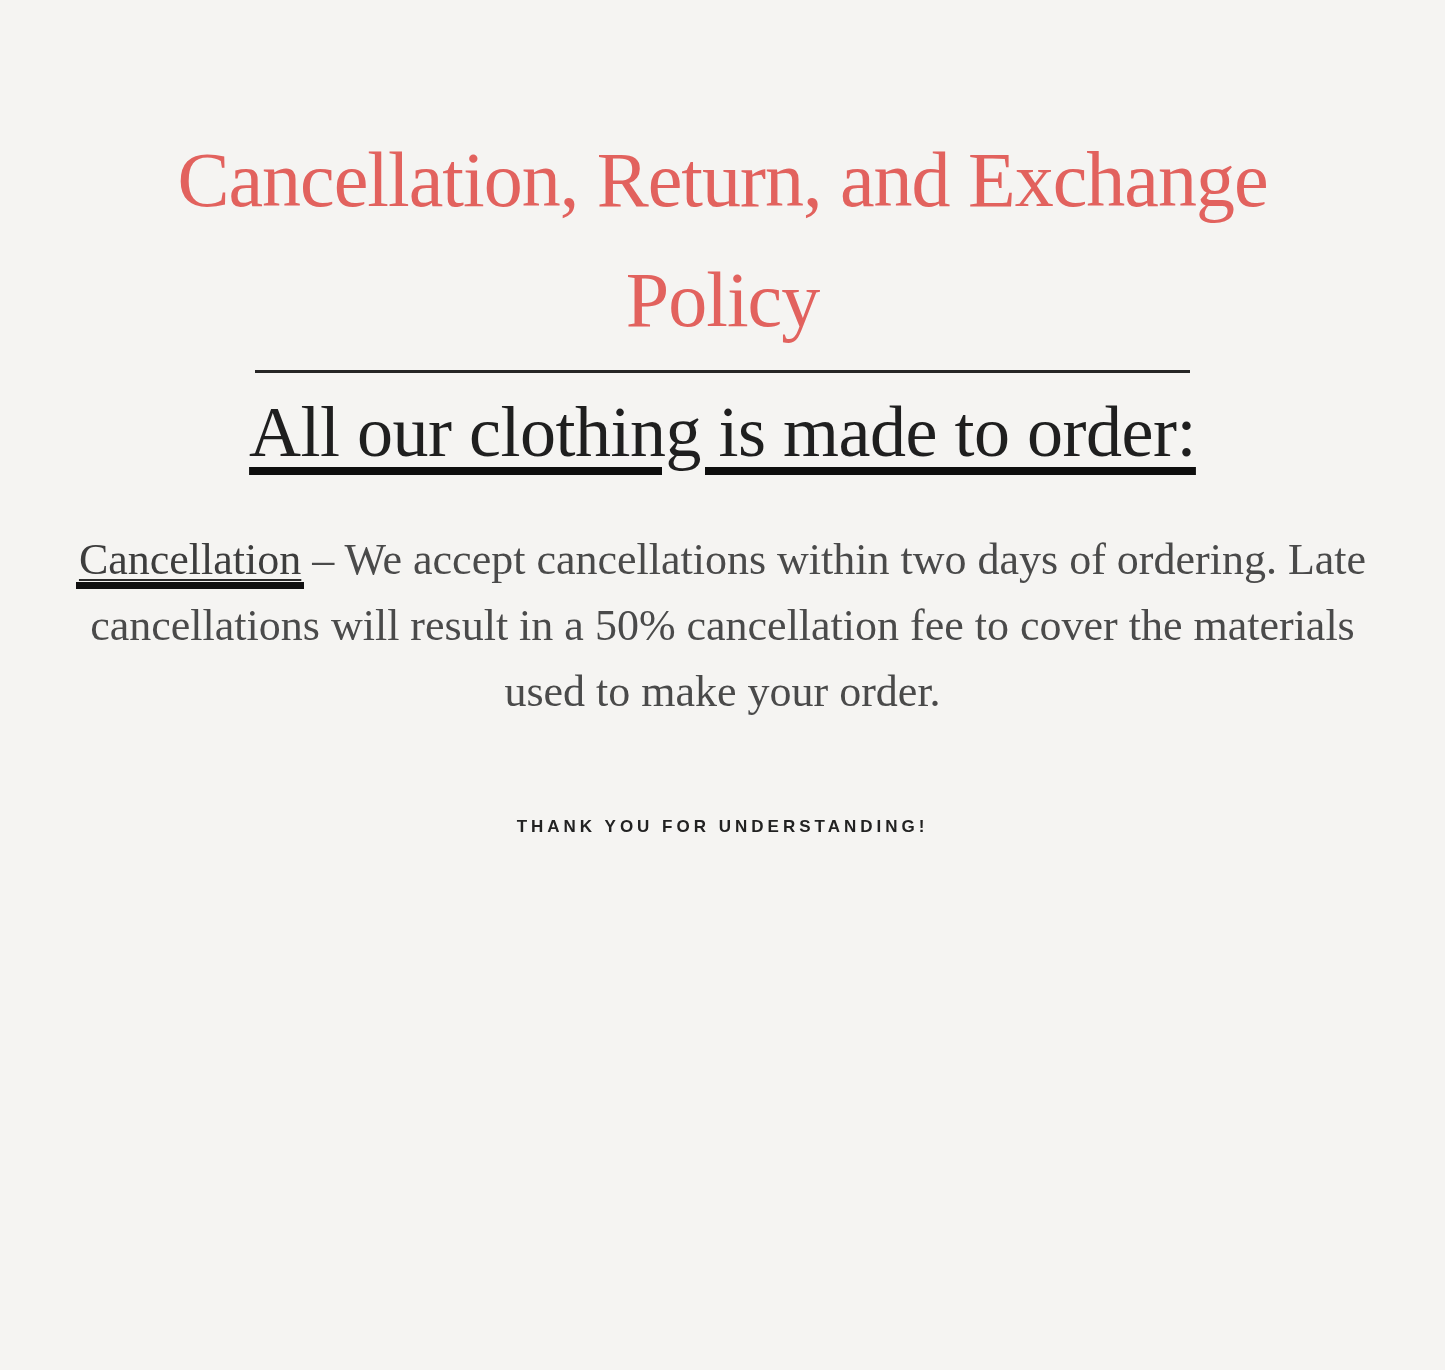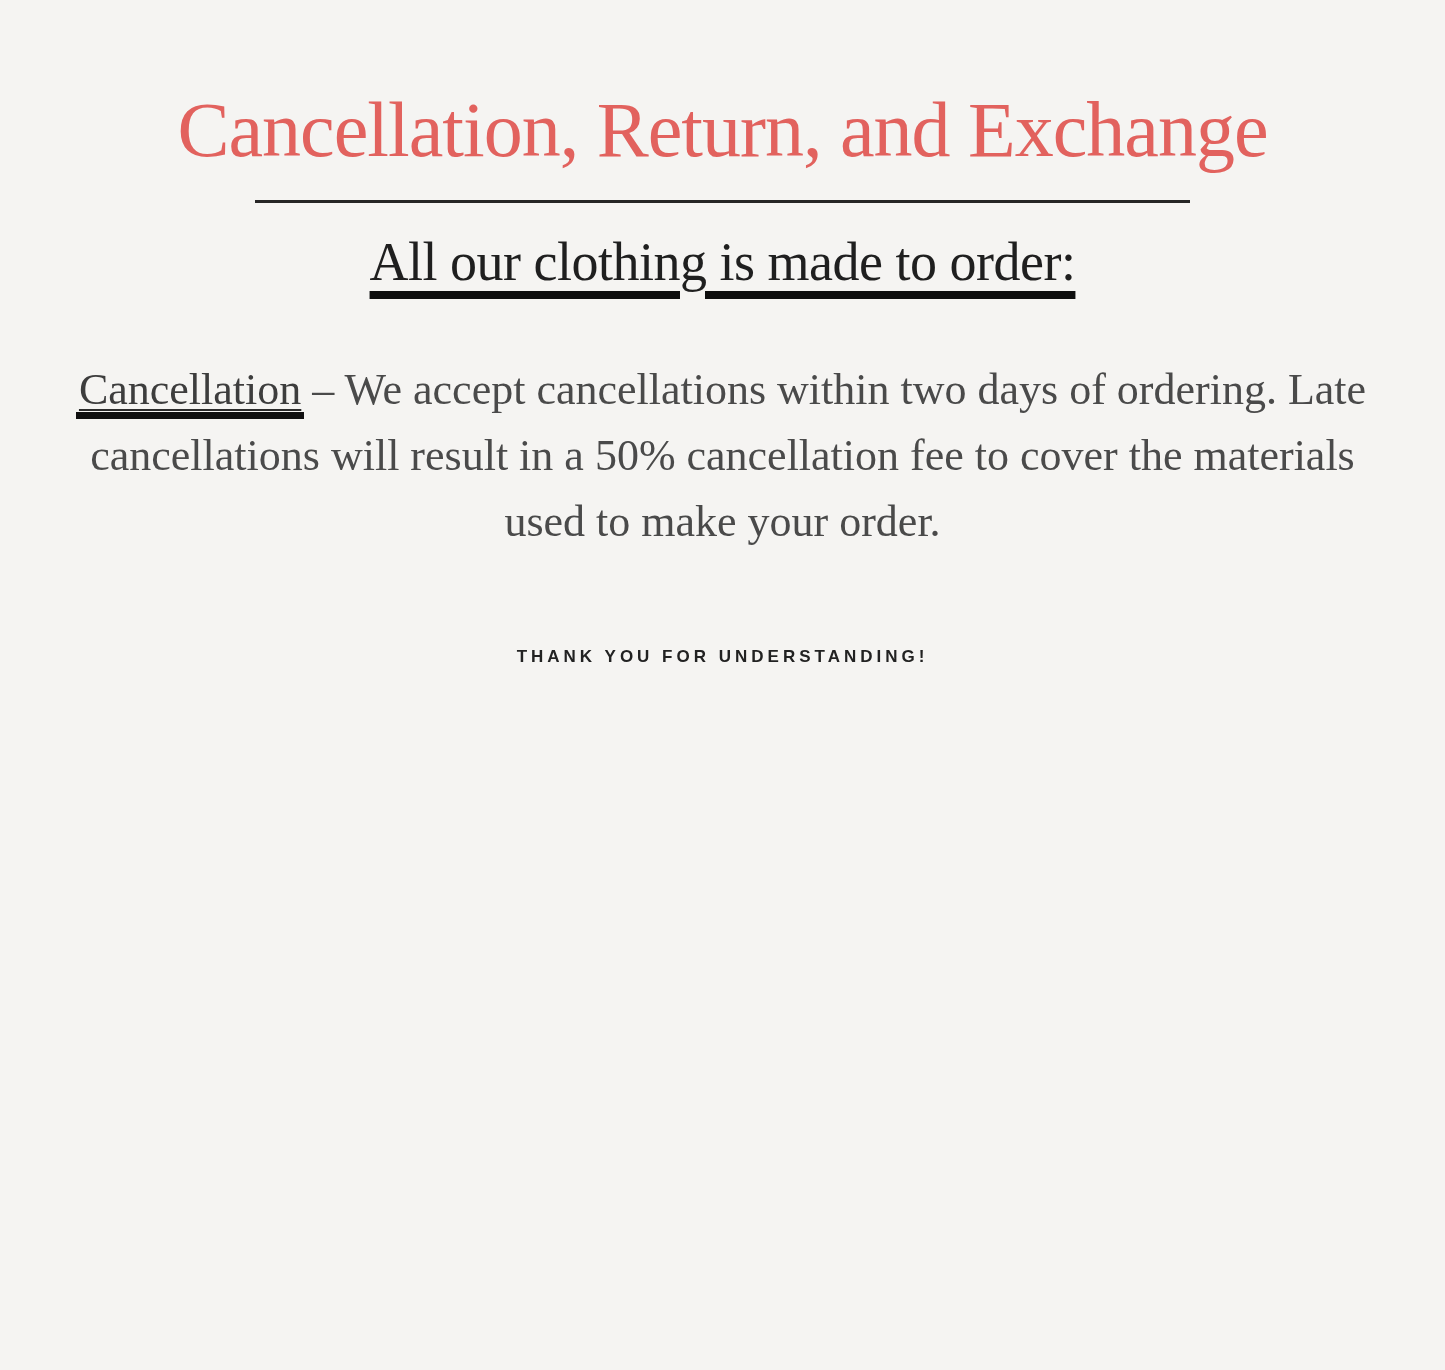--- a/index.html
+++ b/index.html
@@ -9,21 +9,21 @@
   body {
     width: 1445px;
     height: 1370px;
     background: #f5f4f2;
     overflow: hidden;
   }
   .page {
     box-sizing: border-box;
     width: 1445px;
     height: 1370px;
-    padding-top: 70px;
+    padding-top: 120px;
     font-family: "Liberation Serif", "DejaVu Serif", serif;
     text-align: center;
   }
   
   .title {
     margin: 0;
     font-size: 78px;
     font-weight: normal;
     letter-spacing: -1px;
     line-height: 120px;
@@ -33,21 +33,21 @@
   
   .divider {
     width: 935px;
     height: 0;
     border-top: 3px solid #262626;
     margin: 10px auto 0 auto;
   }
   
   .subtitle {
     margin: 26px auto 0 auto;
-    font-size: 54px;
+    font-size: 72px;
     font-weight: normal;
     letter-spacing: -0.5px;
     line-height: 66px;
     color: #1f1f1f;
   }
   .u-thick {
     text-decoration-line: underline;
     text-decoration-color: #0e0e0e;
     text-decoration-thickness: 8px;
     text-underline-offset: 11px;
@@ -91,20 +91,21 @@
   }
   .footer-line { display: block; }
 </style>
 </head>
 <body>
 
 <div class="page">
 
   <h1 class="title">
     <span class="title-line">Cancellation, Return, and Exchange</span>
+    <span class="title-line">Policy</span>
   </h1>
 
   <div class="divider"></div>
 
   <h2 class="subtitle">
     <span class="u-thick">All our clothing is made to order:</span>
   </h2>
 
   <p class="para first">
     <span class="kw">Cancellation</span><span> – We accept cancellations within two days of ordering. Late cancellations will result in a 50% cancellation fee to cover the materials used to make your order.</span>

